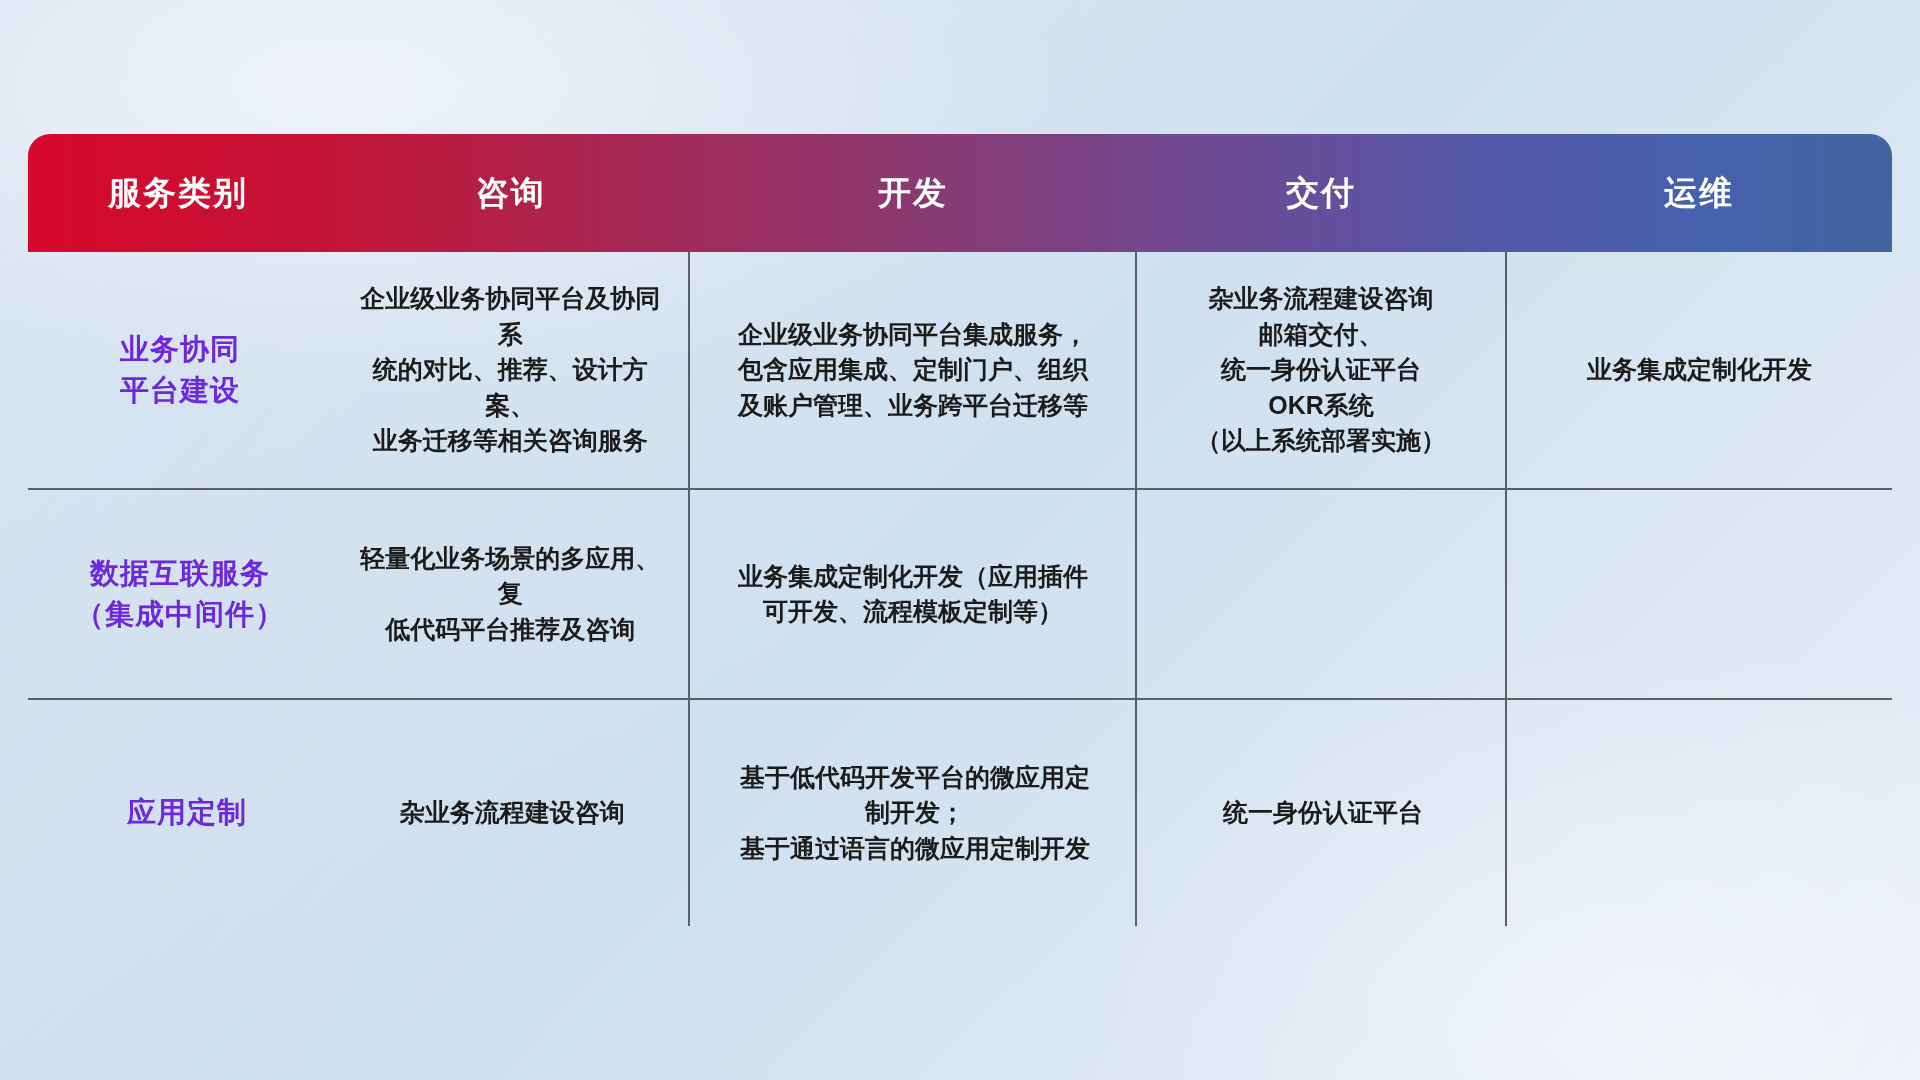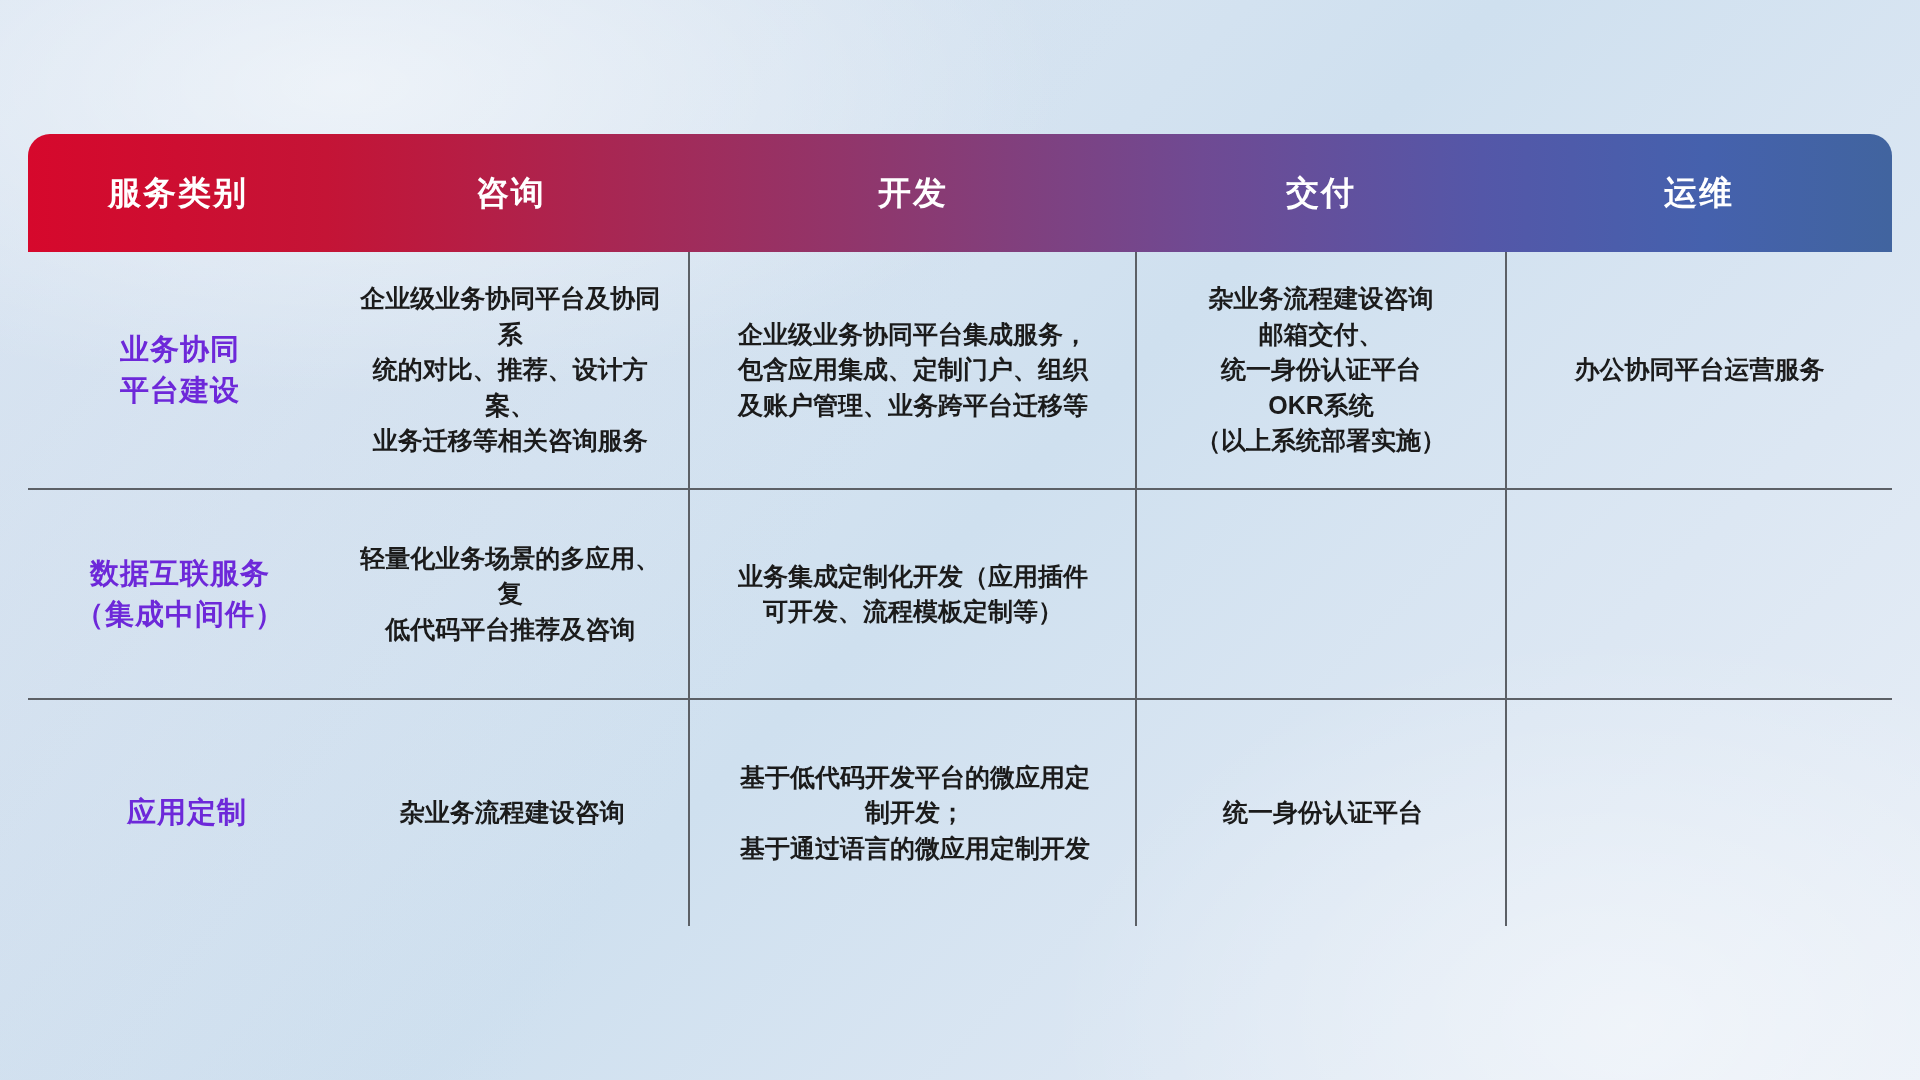--- a/index.html
+++ b/index.html
@@ -147,21 +147,21 @@
 统的对比、推荐、设计方案、
 业务迁移等相关咨询服务</td>
         <td>企业级业务协同平台集成服务，
 包含应用集成、定制门户、组织
 及账户管理、业务跨平台迁移等</td>
         <td>杂业务流程建设咨询
 邮箱交付、
 统一身份认证平台
 OKR系统
 （以上系统部署实施）</td>
-        <td class="last">办公协同平台运营服务</td>
+        <td class="last">业务集成定制化开发</td>
       </tr>
       <tr class="r2">
         <td class="cat">数据互联服务
 （集成中间件）</td>
         <td>轻量化业务场景的多应用、复
 低代码平台推荐及咨询</td>
         <td>业务集成定制化开发（应用插件
 可开发、流程模板定制等）</td>
         <td></td>
         <td class="last"></td>

